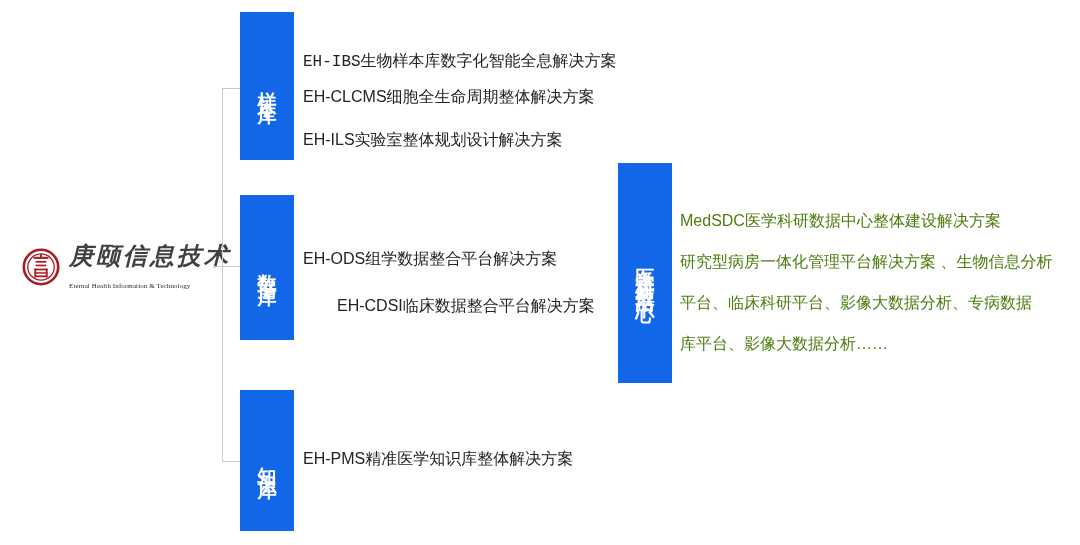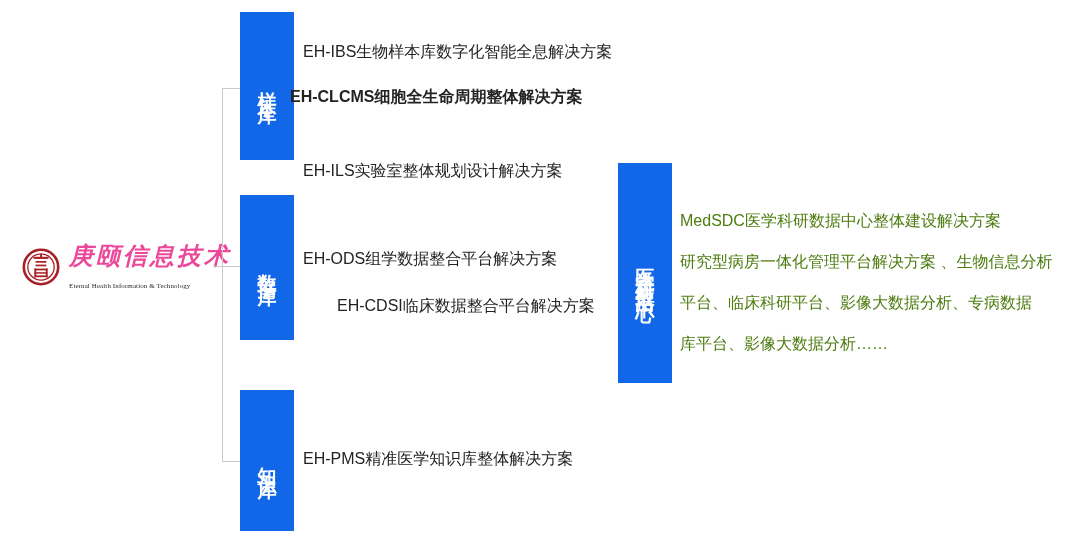--- a/index.html
+++ b/index.html
@@ -39,21 +39,21 @@
     display: flex;
     flex-direction: column;
     justify-content: center;
   }
   .brand-cn {
     font-family: "Liberation Serif", "DejaVu Serif", serif;
     font-weight: bold;
     font-style: italic;
     font-size: 24px;
     letter-spacing: 3px;
-    color: #ec4899;
+    color: #404040;
     line-height: 1.05;
     white-space: nowrap;
   }
   .brand-en {
     font-family: "Liberation Serif", "DejaVu Serif", serif;
     font-size: 7px;
     color: #2b2b2b;
     letter-spacing: 0.1px;
     margin-top: 12px;
     white-space: nowrap;
@@ -139,23 +139,23 @@
 
   <div class="line hline" style="left:214px; top:266px; width:26px;"></div>
   <div class="line vline" style="left:222px; top:88px;  height:374px;"></div>
   <div class="line hline" style="left:222px; top:88px;  width:18px;"></div>
   <div class="line hline" style="left:222px; top:266px; width:18px;"></div>
   <div class="line hline" style="left:222px; top:461px; width:18px;"></div>
 
   <div class="cat-box" style="left:240px; top:12px; width:54px; height:148px;">
     <span class="cat-label">样本库</span>
   </div>
-  <div class="item-text" style="left:303px; top:44px;">EH-IBS生物样本库数字化智能全息解决方案</div>
-  <div class="item-text" style="left:290px; top:89px;font-weight:bold;">EH-CLCMS细胞全生命周期整体解决方案</div>
-  <div class="item-text" style="left:303px; top:132px;margin-top:31px;">EH-ILS实验室整体规划设计解决方案</div>
+  <div class="item-text" style="left:303px; top:54px;font-family:Liberation Mono, monospace;">EH-IBS生物样本库数字化智能全息解决方案</div>
+  <div class="item-text" style="left:303px; top:89px;">EH-CLCMS细胞全生命周期整体解决方案</div>
+  <div class="item-text" style="left:303px; top:132px;">EH-ILS实验室整体规划设计解决方案</div>
 
   <div class="cat-box" style="left:240px; top:195px; width:54px; height:145px;">
     <span class="cat-label">数据库</span>
   </div>
   <div class="item-text" style="left:303px; top:251px;">EH-ODS组学数据整合平台解决方案</div>
   <div class="item-text" style="left:303px; top:298px;margin-left:34px;">EH-CDSI临床数据整合平台解决方案</div>
 
   <div class="cat-box" style="left:240px; top:390px; width:54px; height:141px;">
     <span class="cat-label">知识库</span>
   </div>

